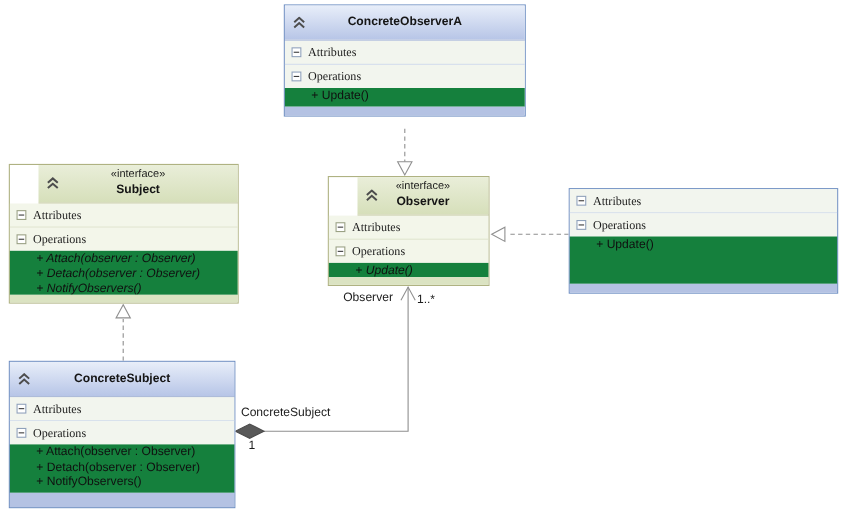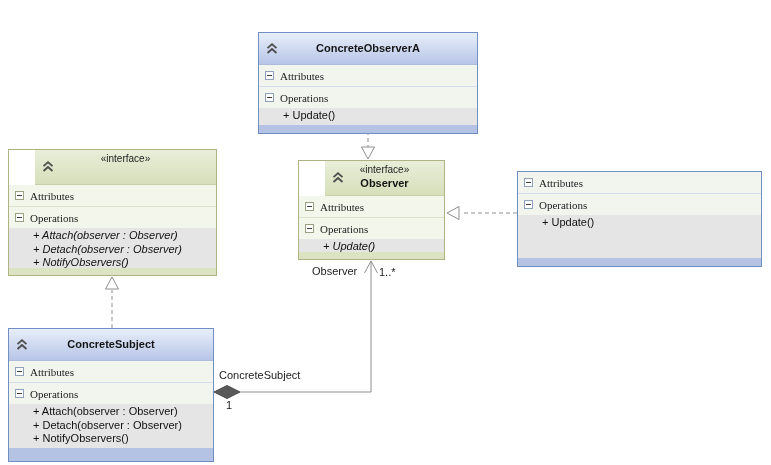--- a/index.html
+++ b/index.html
@@ -88,21 +88,21 @@
     content: '';
     position: absolute;
     left: 1px; right: 1px; top: 3px;
     height: 1px;
     background: #3c3c3c;
   }
   .section-label { font-size: 11px; color: #1c1c1c; }
 
   .members {
     flex: 1;
-    background: #e5e5e5;
+    background: #15803d;
     padding: 1px 2px 0 24px;
     overflow: hidden;
   }
   .member {
     font-size: 11px;
     line-height: 13.5px;
     color: #101010;
     white-space: nowrap;
   }
   .members.abstract .member { font-style: italic; }
@@ -148,21 +148,21 @@
       <polyline points="364.5,273 371,261 377.5,273" fill="none" stroke="#8f8f8f" stroke-width="1"></polyline>
       <polygon points="214,392 227,385.5 240,392 227,398.5" fill="#595959" stroke="#4b4b4b" stroke-width="1"></polygon>
     </g>
   </svg>
 
   <div class="edge-label" style="left:312px; top:265px;">Observer</div>
   <div class="edge-label" style="left:379px; top:266px;">1..*</div>
   <div class="edge-label" style="left:219px; top:369px;">ConcreteSubject</div>
   <div class="edge-label" style="left:226px; top:399px;">1</div>
 
-  <div class="class-box blue" style="left:258px; top:32px; width:220px; height:102px;">
+  <div class="class-box blue" style="left:258px; top:4px; width:220px; height:102px;">
     <div class="box-header single">
       <svg class="chevron" viewBox="0 0 14 12">
         <polyline points="2.5,5.2 7,1.2 11.5,5.2" fill="none" stroke="#4d4d4d" stroke-width="1.8"></polyline>
         <polyline points="2.5,10 7,6 11.5,10" fill="none" stroke="#4d4d4d" stroke-width="1.8"></polyline>
       </svg>
       <div class="class-title">ConcreteObserverA</div>
     </div>
     <div class="section-row attr">
       <span class="expander"></span>
       <span class="section-label">Attributes</span>
@@ -177,20 +177,21 @@
     <div class="box-footer"></div>
   </div>
 
   <div class="class-box green" style="left:8px; top:149px; width:209px; height:127px;">
     <div class="box-header double">
       <svg class="chevron" viewBox="0 0 14 12">
         <polyline points="2.5,5.2 7,1.2 11.5,5.2" fill="none" stroke="#4d4d4d" stroke-width="1.8"></polyline>
         <polyline points="2.5,10 7,6 11.5,10" fill="none" stroke="#4d4d4d" stroke-width="1.8"></polyline>
       </svg>
       <div class="stereotype">«interface»</div>
+      <div class="class-title">Subject</div>
     </div>
     <div class="section-row attr">
       <span class="expander"></span>
       <span class="section-label">Attributes</span>
     </div>
     <div class="section-row">
       <span class="expander"></span>
       <span class="section-label">Operations</span>
     </div>
     <div class="members abstract">

